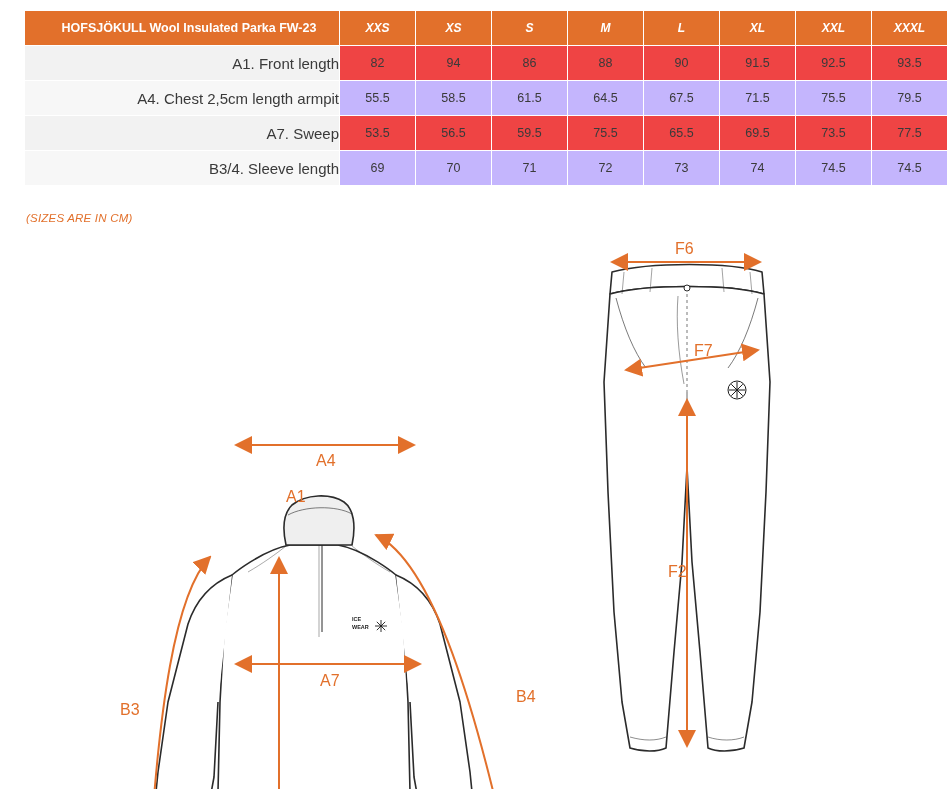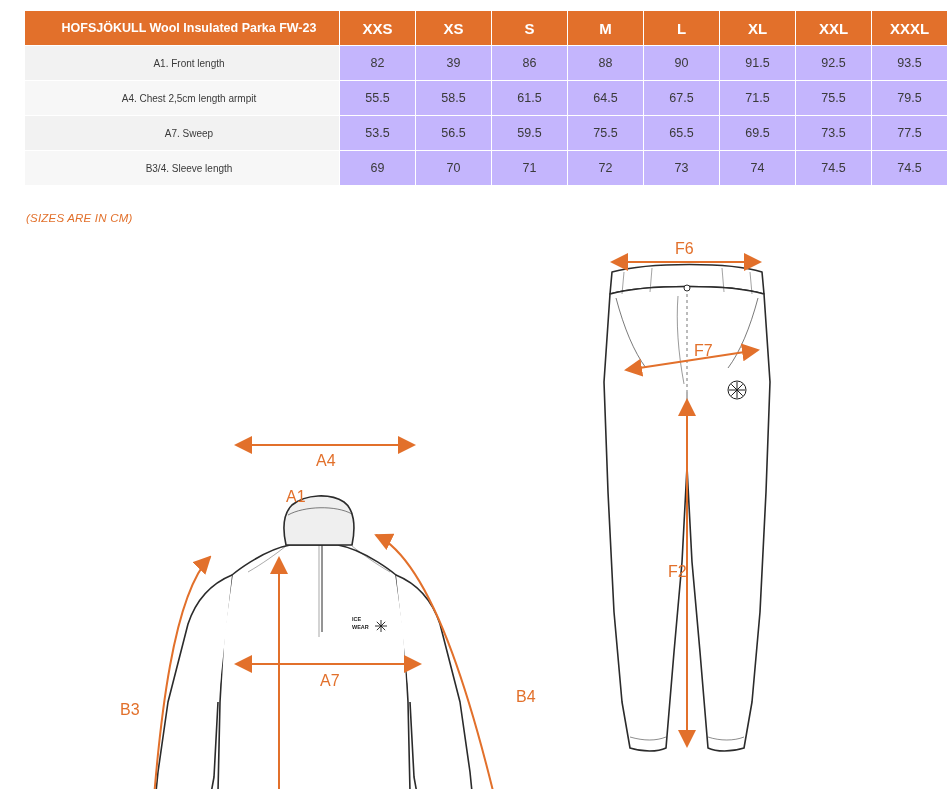--- a/index.html
+++ b/index.html
@@ -44,33 +44,34 @@
     text-align: center;
     padding-left: 14px;
     width: 300px;
     white-space: nowrap;
     overflow: hidden;
   }
   thead th.size-head {
     background: #e2702b;
     color: #ffffff;
     font-weight: bold;
-    font-size: 15px;
+    font-size: 12px;
     text-align: center;
     width: 75px;
+    font-style: italic;
   }
   tbody td.row-label {
     background: #f2f2f2;
-    text-align: center;
+    text-align: right;
     padding-left: 14px;
     color: #3a3a3a;
-    font-size: 10px;
+    font-size: 15px;
   }
   tbody td.val {
-    background: #c4b5fd;
+    background: #ef4444;
     text-align: center;
     color: #3a3a3a;
     font-size: 12.5px;
   }
   tbody tr.alt td.row-label { background: #f7f7f7; }
   tbody tr.alt td.val { background: #c4b5fd; }
 
   .units-note {
     position: absolute;
     left: 26px;
@@ -118,21 +119,21 @@
         <th class="size-head">L</th>
         <th class="size-head">XL</th>
         <th class="size-head">XXL</th>
         <th class="size-head">XXXL</th>
       </tr>
     </thead>
     <tbody>
       <tr>
         <td class="row-label">A1. Front length</td>
         <td class="val">82</td>
-        <td class="val">39</td>
+        <td class="val">94</td>
         <td class="val">86</td>
         <td class="val">88</td>
         <td class="val">90</td>
         <td class="val">91.5</td>
         <td class="val">92.5</td>
         <td class="val">93.5</td>
       </tr>
       <tr class="alt">
         <td class="row-label">A4. Chest 2,5cm length armpit</td>
         <td class="val">55.5</td>

